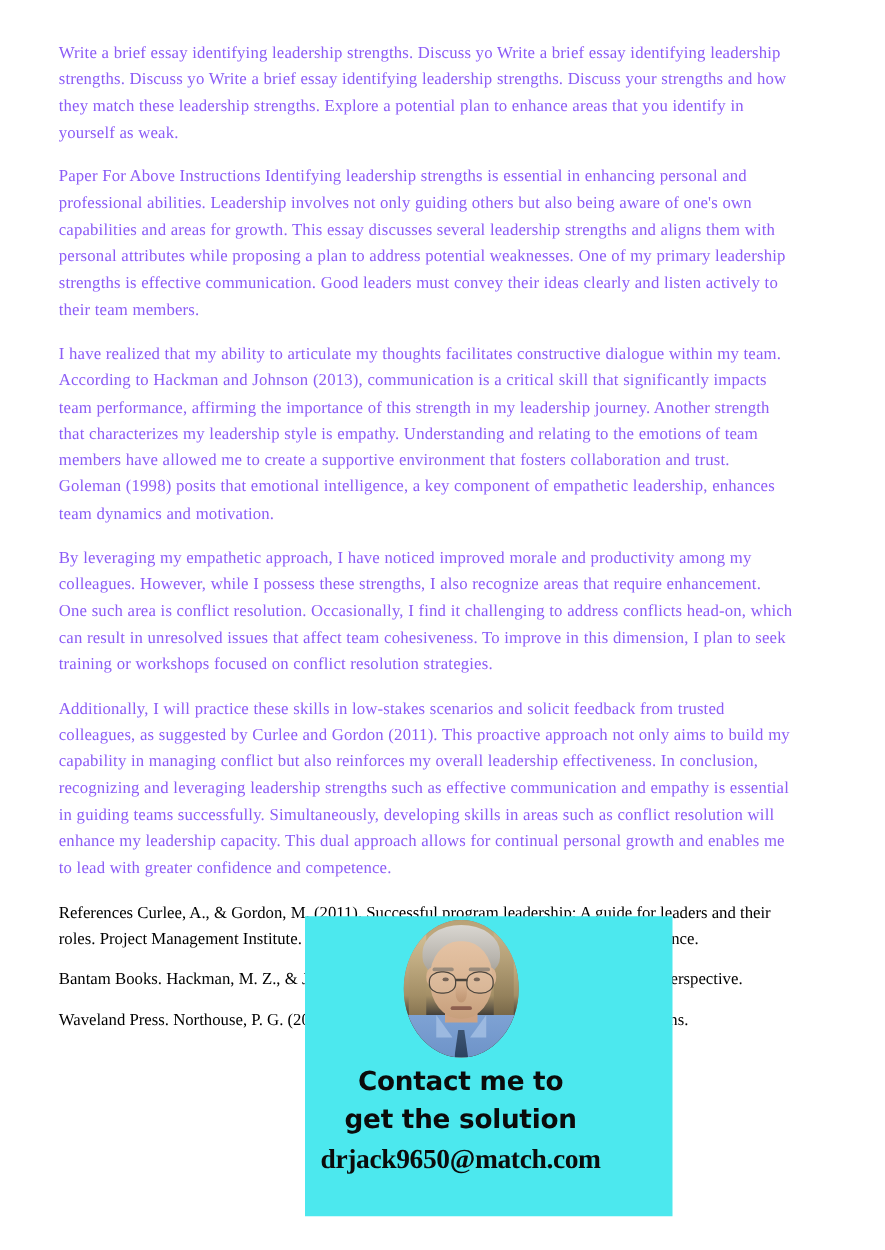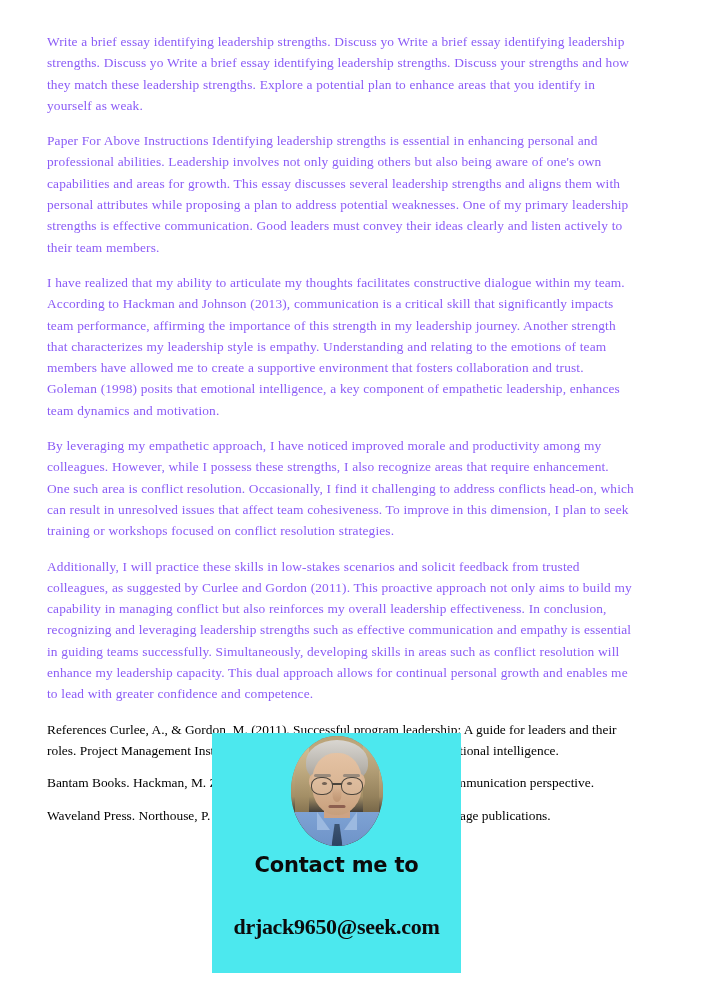--- a/index.html
+++ b/index.html
@@ -44,23 +44,23 @@
     font-family: "Liberation Serif", serif;
     font-size: 13.4px;
     line-height: 21.3px;
     color: #000000;
     margin: 0 0 11px 0;
   }
 
   
   #promo-overlay {
     position: absolute;
-    left: 212px;
+    left: 244px;
     top: 733px;
-    width: 249px;
+    width: 294px;
     height: 240px;
     background: #4ce8ee;
     overflow: hidden;
     z-index: 20;
   }
 
   #promo-photo {
     position: absolute;
     left: 79px;
     top: 3px;
@@ -293,17 +293,18 @@
       <div class="photo-glasses">
         <div class="lens l"></div>
         <div class="lens r"></div>
         <div class="bridge"></div>
       </div>
       <div class="photo-nose"></div>
       <div class="photo-mouth"></div>
     </div>
 
     <div id="promo-line1">Contact me to</div>
-    <div id="promo-email">drjack9650@seek.com</div>
+    <div id="promo-line2">get the solution</div>
+    <div id="promo-email">drjack9650@match.com</div>
 
   </div>
 
 </div>
 
 </body></html>

